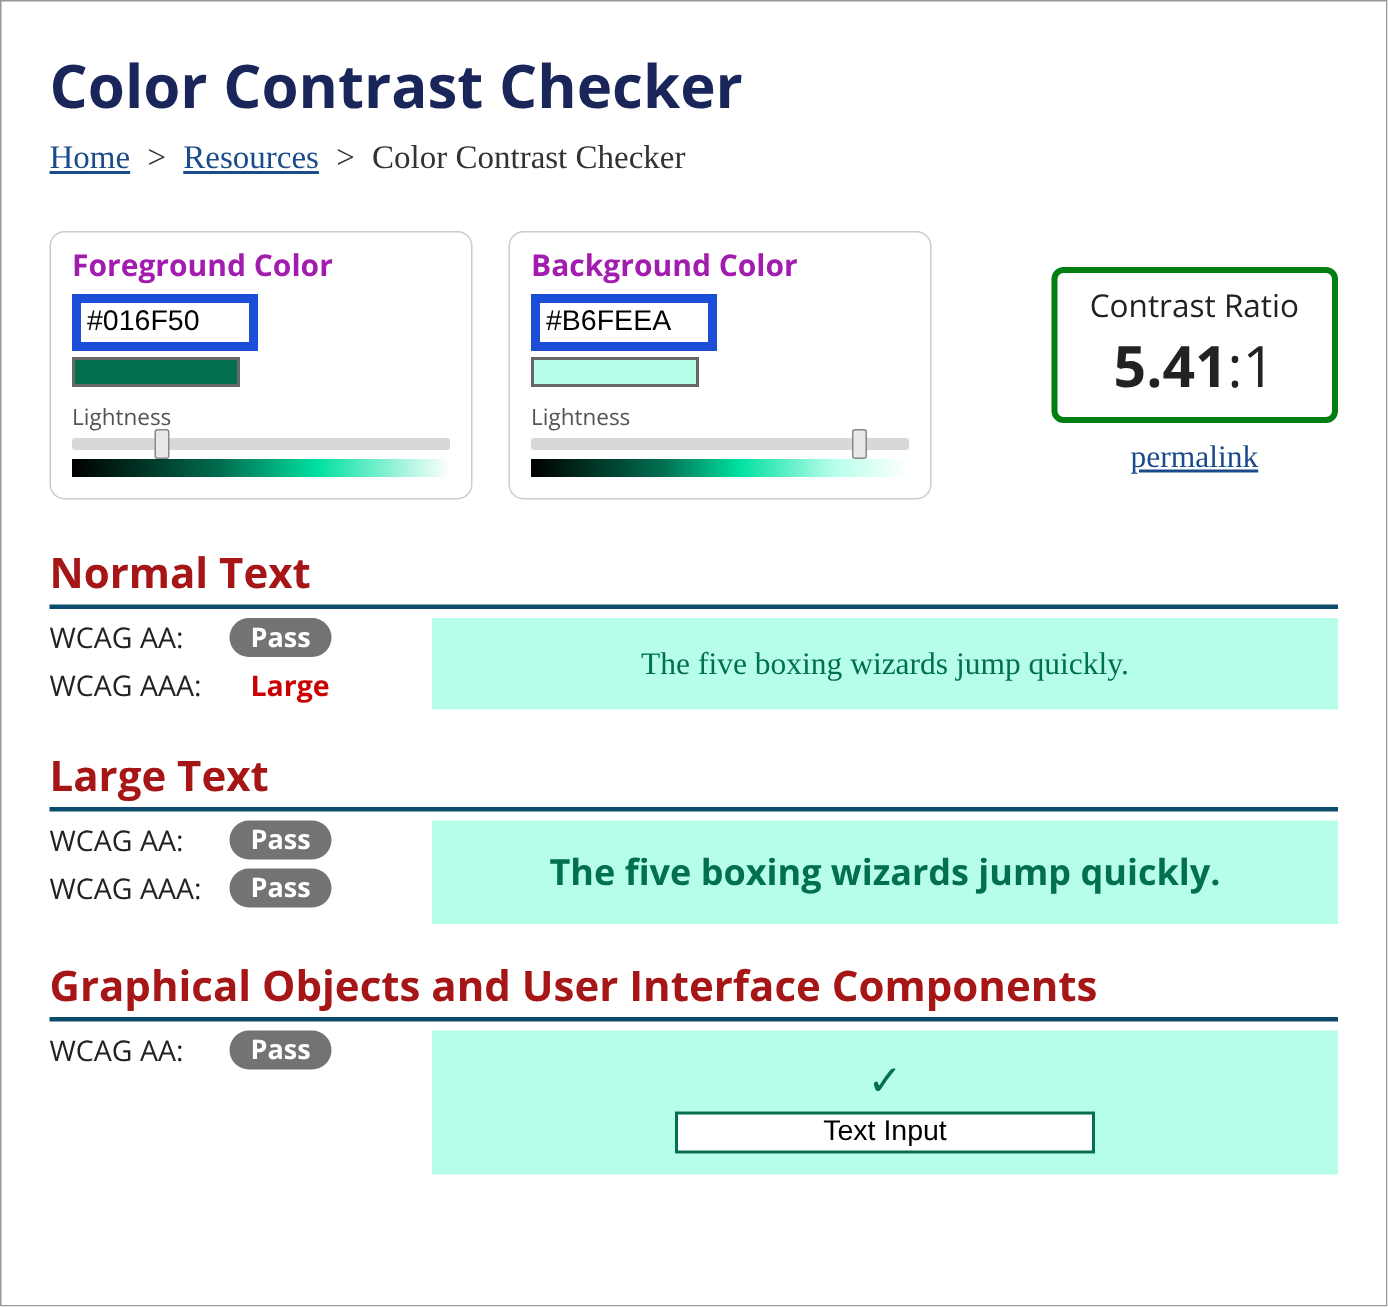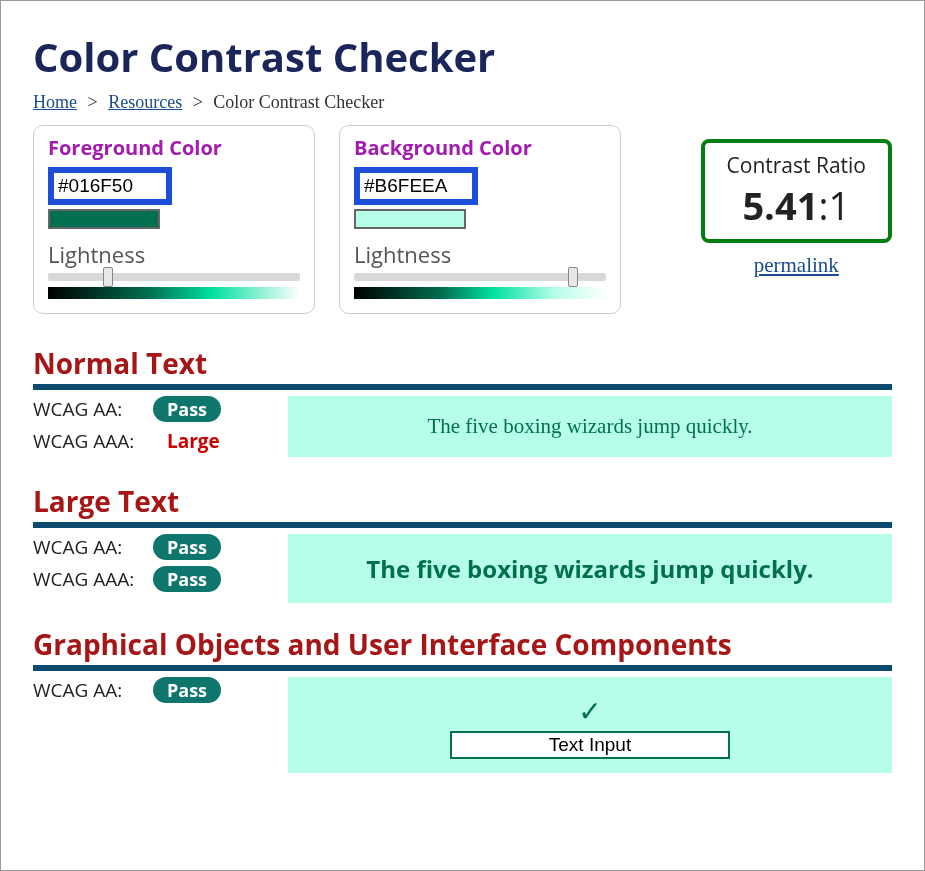--- a/index.html
+++ b/index.html
@@ -1,45 +1,45 @@
 <!DOCTYPE html>
 <html><head>
 <meta charset="utf-8">
 <style>
 * { box-sizing: border-box; margin: 0; padding: 0; }
 body { font-family: "Segoe UI", "Open Sans", -apple-system, sans-serif; background: #fff; }
 .container { width: 925px; height: 871px; border: 1px solid #999; padding: 28px 32px; }
 h1 { color: #1a2559; font-size: 40px; font-weight: 700; margin-bottom: 8px; }
-.breadcrumb { font-family: Georgia, serif; font-size: 18px; color: #333; margin-bottom: 12px; }
+.breadcrumb { font-family: Georgia, serif; font-size: 22px; color: #333; margin-bottom: 36px; }
 .breadcrumb a { color: #1a4c8c; text-decoration: underline; }
 .breadcrumb .sep { margin: 0 6px; }
 .top-row { display: flex; gap: 24px; align-items: flex-start; margin-bottom: 30px; }
 .color-panel { border: 1px solid #ccc; border-radius: 10px; padding: 8px 14px 14px; width: 282px; }
 .color-panel .panel-title { font-weight: 700; font-size: 20px; color: #a21caf; margin-bottom: 6px; }
 .color-input { width: 124px; font-size: 19px; padding: 2px 4px; border: 6px solid #1d4ed8; font-family: Arial, sans-serif; }
 .swatch { width: 112px; height: 20px; border: 2px solid #666; margin-top: 4px; }
-.lightness-label { font-size: 22px; color: #555; margin-top: 10px; }
+.lightness-label { font-size: 15px; color: #555; margin-top: 10px; }
 .slider-wrap { margin-top: 4px; }
 .slider { width: 100%; height: 8px; background: #d8d8d8; position: relative; border-radius: 2px; }
 .thumb { position: absolute; top: -6px; width: 10px; height: 20px; background: #e8e8e8; border: 1px solid #888; border-radius: 2px; }
 .gradient { width: 100%; height: 12px; margin-top: 6px; background: linear-gradient(to right, #000, #016f50 40%, #00e0a0 65%, #fff); }
 .gradient.bg { background: linear-gradient(to right, #000, #016f50 35%, #00e0a0 55%, #b6feea 80%, #fff); }
-.ratio-box { margin-left: auto; text-align: center; margin-top: 14px; }
+.ratio-box { margin-left: auto; text-align: center; margin-top: 24px; }
 .ratio-frame { border: 4px solid #007e12; border-radius: 8px; padding: 8px 22px; }
 .ratio-title { font-size: 21px; color: #222; }
 .ratio-value { font-size: 38px; color: #222; }
 .ratio-value .bold { font-weight: 700; }
 .permalink { display: block; margin-top: 10px; color: #1a4c8c; font-size: 21px; text-decoration: underline; font-family: Georgia, serif; }
 
-.section-title { color: #a61617; font-size: 28px; font-weight: 700; border-bottom: 6px solid #0c4a6e; padding-bottom: 2px; margin-bottom: 6px; margin-top: 10px; }
+.section-title { color: #a61617; font-size: 28px; font-weight: 700; border-bottom: 3px solid #0c4a6e; padding-bottom: 2px; margin-bottom: 6px; margin-top: 10px; }
 .section-row { display: flex; align-items: flex-start; gap: 20px; margin-bottom: 22px; }
 .criteria { width: 235px; }
 .criteria-line { display: flex; align-items: flex-start; margin-bottom: 6px; font-size: 19px; color: #222; }
 .criteria-label { width: 120px; }
-.badge { background: #0f766e; color: #fff; font-weight: 700; padding: 1px 14px; border-radius: 14px; font-size: 18px; }
+.badge { background: #737373; color: #fff; font-weight: 700; padding: 1px 14px; border-radius: 14px; font-size: 18px; }
 .fail { color: #c00; font-weight: 700; font-size: 19px; margin-left: 14px; }
 .sample { flex: 1; padding: 18px 14px; text-align: center; }
 .sample.normal { font-size: 21px; font-family: Georgia, serif; }
 .sample.large { font-size: 24px; font-weight: 700; }
 .sample.ui { padding: 14px; }
 .checkmark { font-size: 28px; display: block; margin-bottom: 2px; }
 .ui-input { width: 280px; font-size: 19px; padding: 1px 4px; font-family: Arial, sans-serif; background: #fff; text-align: center; display: inline-block; }
 </style>
 </head>
 <body>

